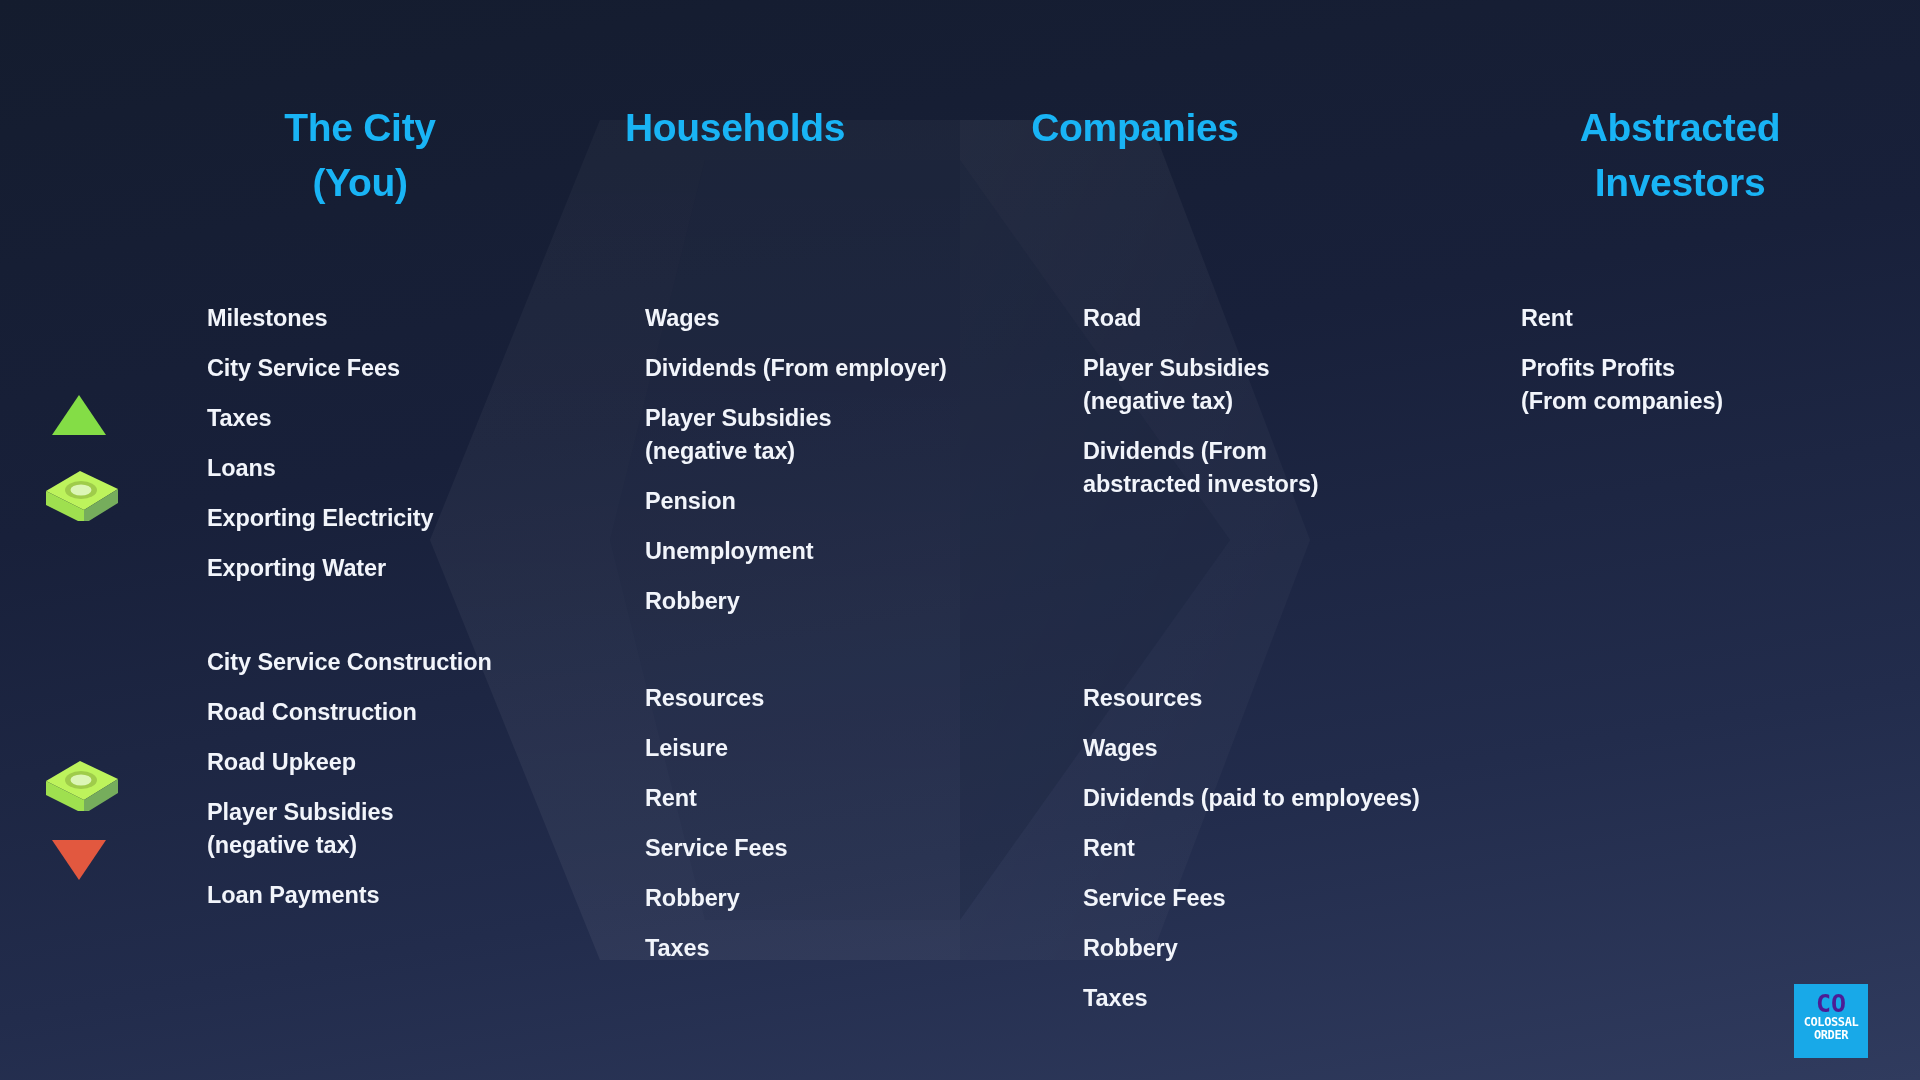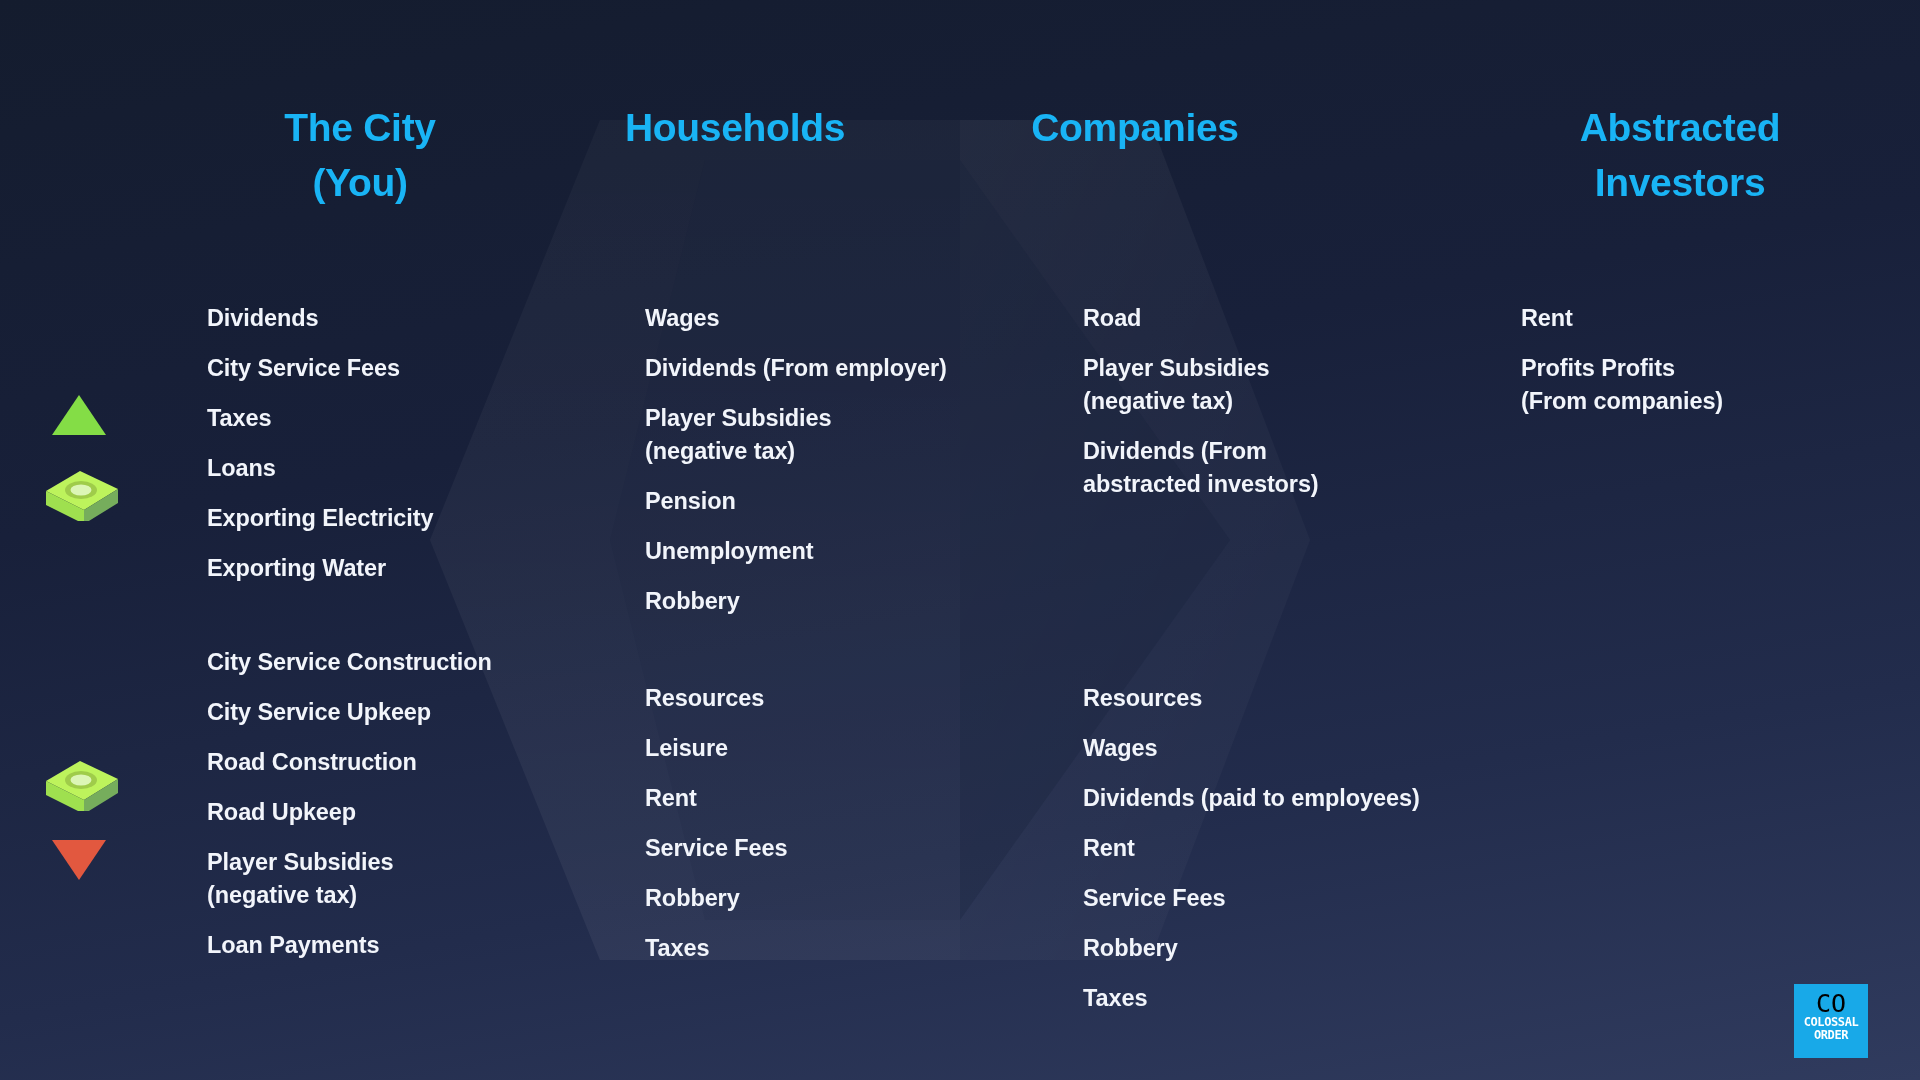--- a/index.html
+++ b/index.html
@@ -66,22 +66,22 @@
     position:absolute;
     left:1794px; top:984px;
     width:74px; height:74px;
     background:#18a9e8;
     z-index:5;
     padding:7px 6px 6px 6px;
   }
   #logo .co-big{
     display:block;
     font-family:"DejaVu Sans Mono", monospace;
-    font-weight:normal;
-    color:#000000;
+    font-weight:bold;
+    color:#4c1d95;
     font-size:25px;
     line-height:25px;
     letter-spacing:0px;
     text-align:center;
   }
   #logo .co-sub{
     display:block;
     font-family:"DejaVu Sans Mono", monospace;
     font-weight:bold;
     color:#ffffff;
@@ -150,21 +150,21 @@
       <ellipse cx="43" cy="35" rx="16" ry="9" fill="#9fcc4a"></ellipse>
       <ellipse cx="43" cy="35" rx="10.5" ry="5.6" fill="#dcf6b6"></ellipse>
     </svg>
   </div>
 
   <div class="icon-wrap" style="left:52px; top:840px;">
     <div class="tri-down"></div>
   </div>
 
   <div class="list-block" style="left:207px; top:302px; width:330px;">
-    <div class="entry">Dividends</div>
+    <div class="entry">Milestones</div>
     <div class="entry">City Service Fees</div>
     <div class="entry">Taxes</div>
     <div class="entry">Loans</div>
     <div class="entry">Exporting Electricity</div>
     <div class="entry">Exporting Water</div>
   </div>
 
   <div class="list-block" style="left:645px; top:302px; width:380px;">
     <div class="entry">Wages</div>
     <div class="entry">Dividends (From employer)</div>
@@ -184,21 +184,20 @@
   </div>
 
   <div class="list-block" style="left:1521px; top:302px; width:330px;">
     <div class="entry">Rent</div>
     <div class="entry two-line">Profits Profits
 (From companies)</div>
   </div>
 
   <div class="list-block" style="left:207px; top:646px; width:380px;">
     <div class="entry">City Service Construction</div>
-    <div class="entry">City Service Upkeep</div>
     <div class="entry">Road Construction</div>
     <div class="entry">Road Upkeep</div>
     <div class="entry two-line">Player Subsidies
 (negative tax)</div>
     <div class="entry">Loan Payments</div>
   </div>
 
   <div class="list-block" style="left:645px; top:682px; width:330px;">
     <div class="entry">Resources</div>
     <div class="entry">Leisure</div>

